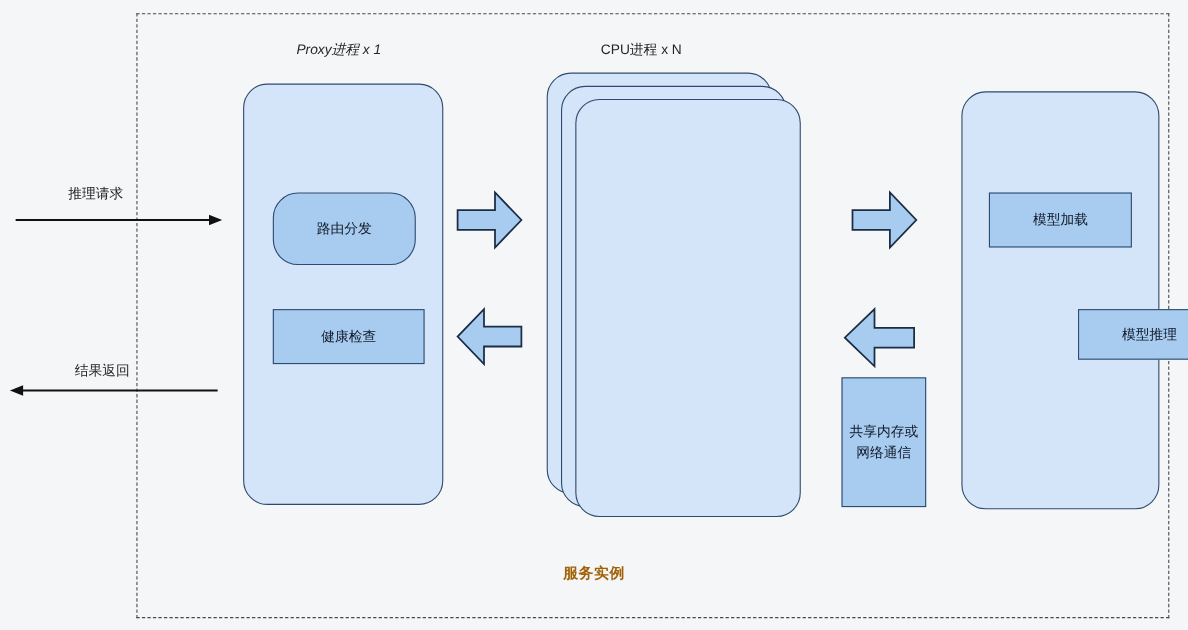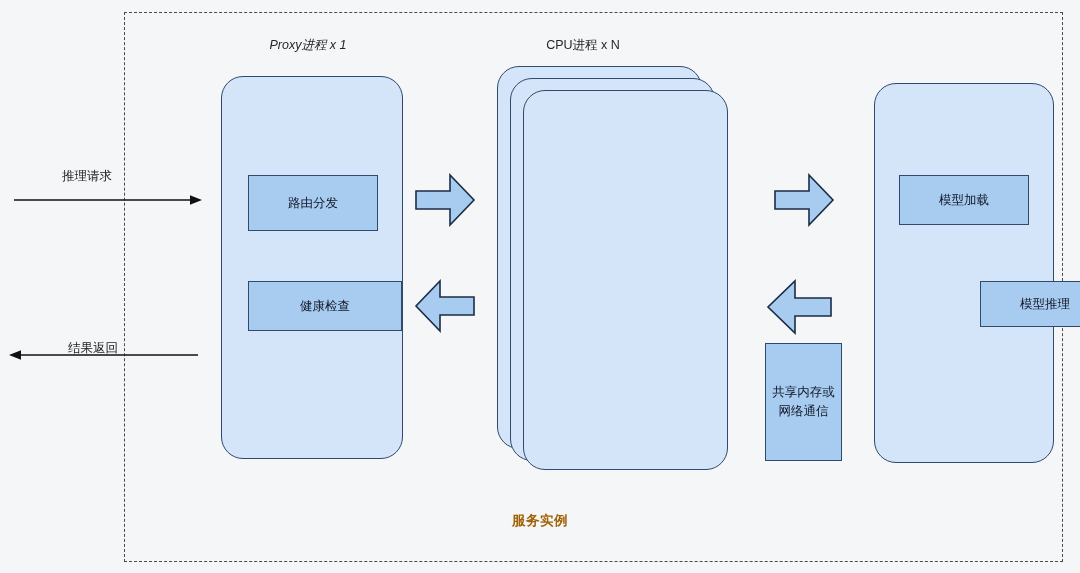--- a/index.html
+++ b/index.html
@@ -122,23 +122,23 @@
 
 <div id="canvas">
 
   <div class="boundary"></div>
   <div class="boundary-label">服务实例</div>
 
   <div class="col-caption" style="left:233px; top:37px; width:150px;font-style:italic;">Proxy进程 x 1</div>
 
   <div class="proc-card" style="left:221px; top:76px; width:182px; height:383px;"></div>
 
-  <div class="inner-box" style="left:248px; top:175px; width:130px; height:56px;">路由分发</div>
-
-  <div class="inner-box" style="left:248px; top:281px; width:154px; height:50px;">健康检查</div>
+  <div class="inner-box" style="left:248px; top:175px; width:130px; height:66px;border-radius:23px;">路由分发</div>
+
+  <div class="inner-box" style="left:248px; top:281px; width:138px; height:50px;">健康检查</div>
 
   <div class="col-caption" style="left:508px; top:37px; width:150px;">CPU进程 x N</div>
 
   <div class="proc-card stacked-back2" style="left:497px; top:66px; width:205px; height:383px;"></div>
   <div class="proc-card stacked-back1" style="left:510px; top:78px; width:205px; height:383px;"></div>
   <div class="proc-card stacked-front" style="left:523px; top:90px; width:205px; height:380px;"></div>
 
 
 
 
@@ -179,21 +179,21 @@
 
   <div class="flow-label" style="left:62px; top:168px;">推理请求</div>
 
   <div class="line-arrow" style="left:14px; top:190px; width:190px; height:20px;">
     <svg width="190" height="20" viewBox="0 0 190 20">
       <line x1="0" y1="10" x2="180" y2="10" stroke="#111111" stroke-width="1.6"></line>
       <polygon points="188,10 176,5.2 176,14.8" fill="#111111"></polygon>
     </svg>
   </div>
 
-  <div class="flow-label" style="left:68px; top:340px;">结果返回</div>
+  <div class="flow-label" style="left:68px; top:329px;">结果返回</div>
 
   <div class="line-arrow" style="left:8px; top:345px; width:190px; height:20px;">
     <svg width="190" height="20" viewBox="0 0 190 20">
       <line x1="10" y1="10" x2="190" y2="10" stroke="#111111" stroke-width="1.6"></line>
       <polygon points="1,10 13,5.2 13,14.8" fill="#111111"></polygon>
     </svg>
   </div>
 
 </div>
 

